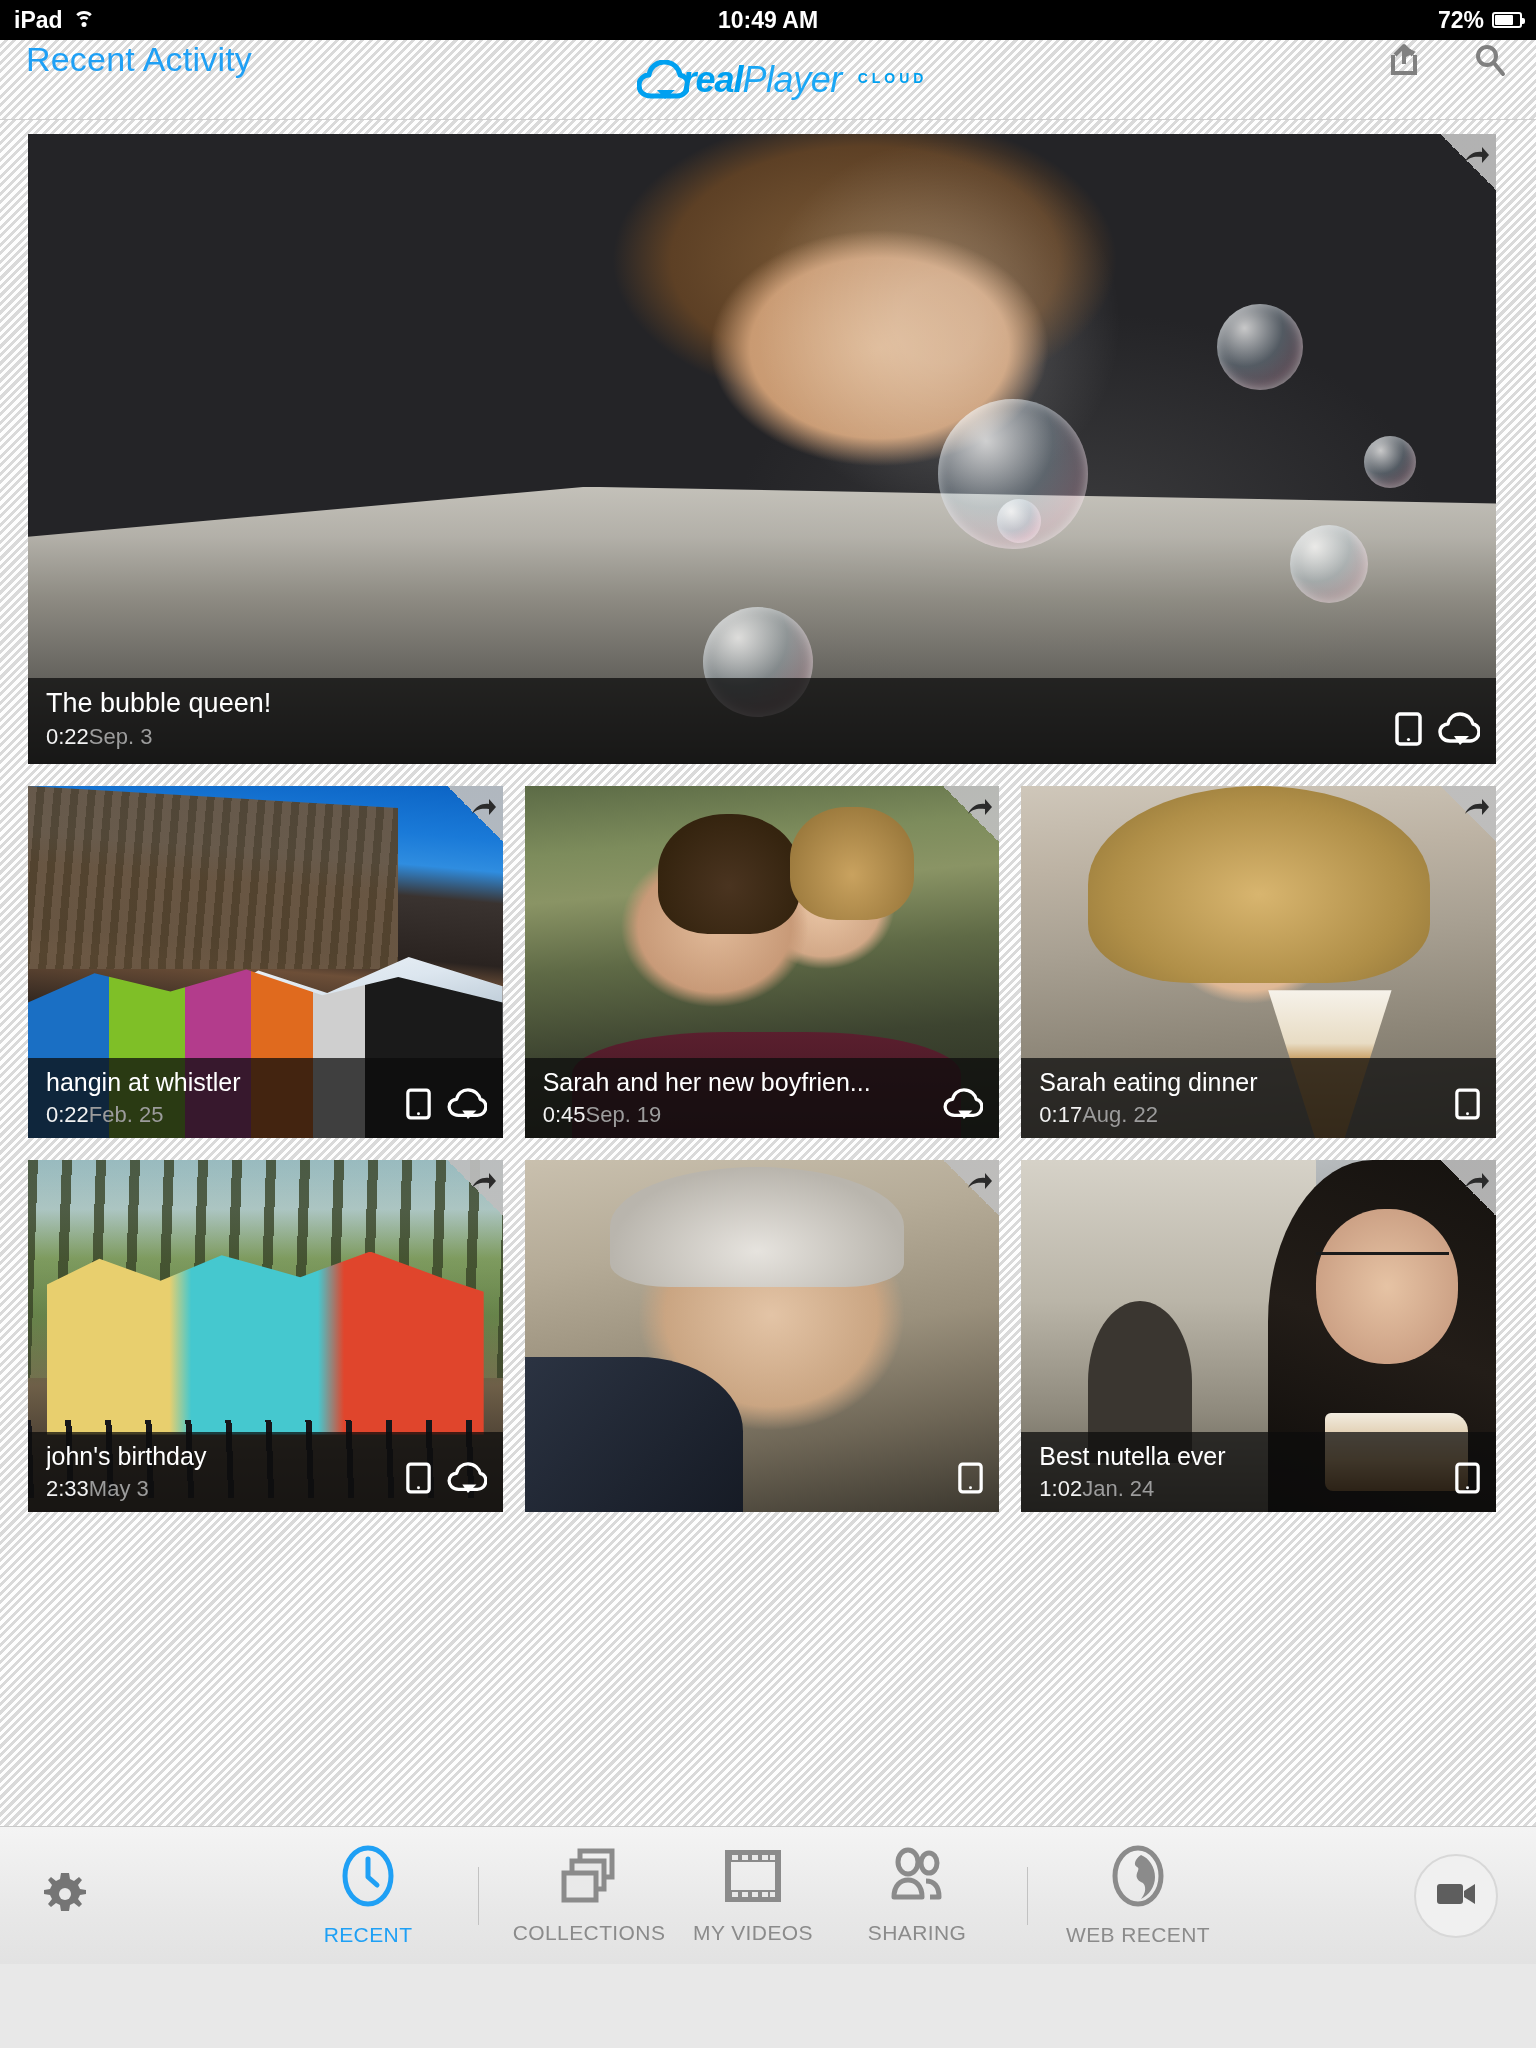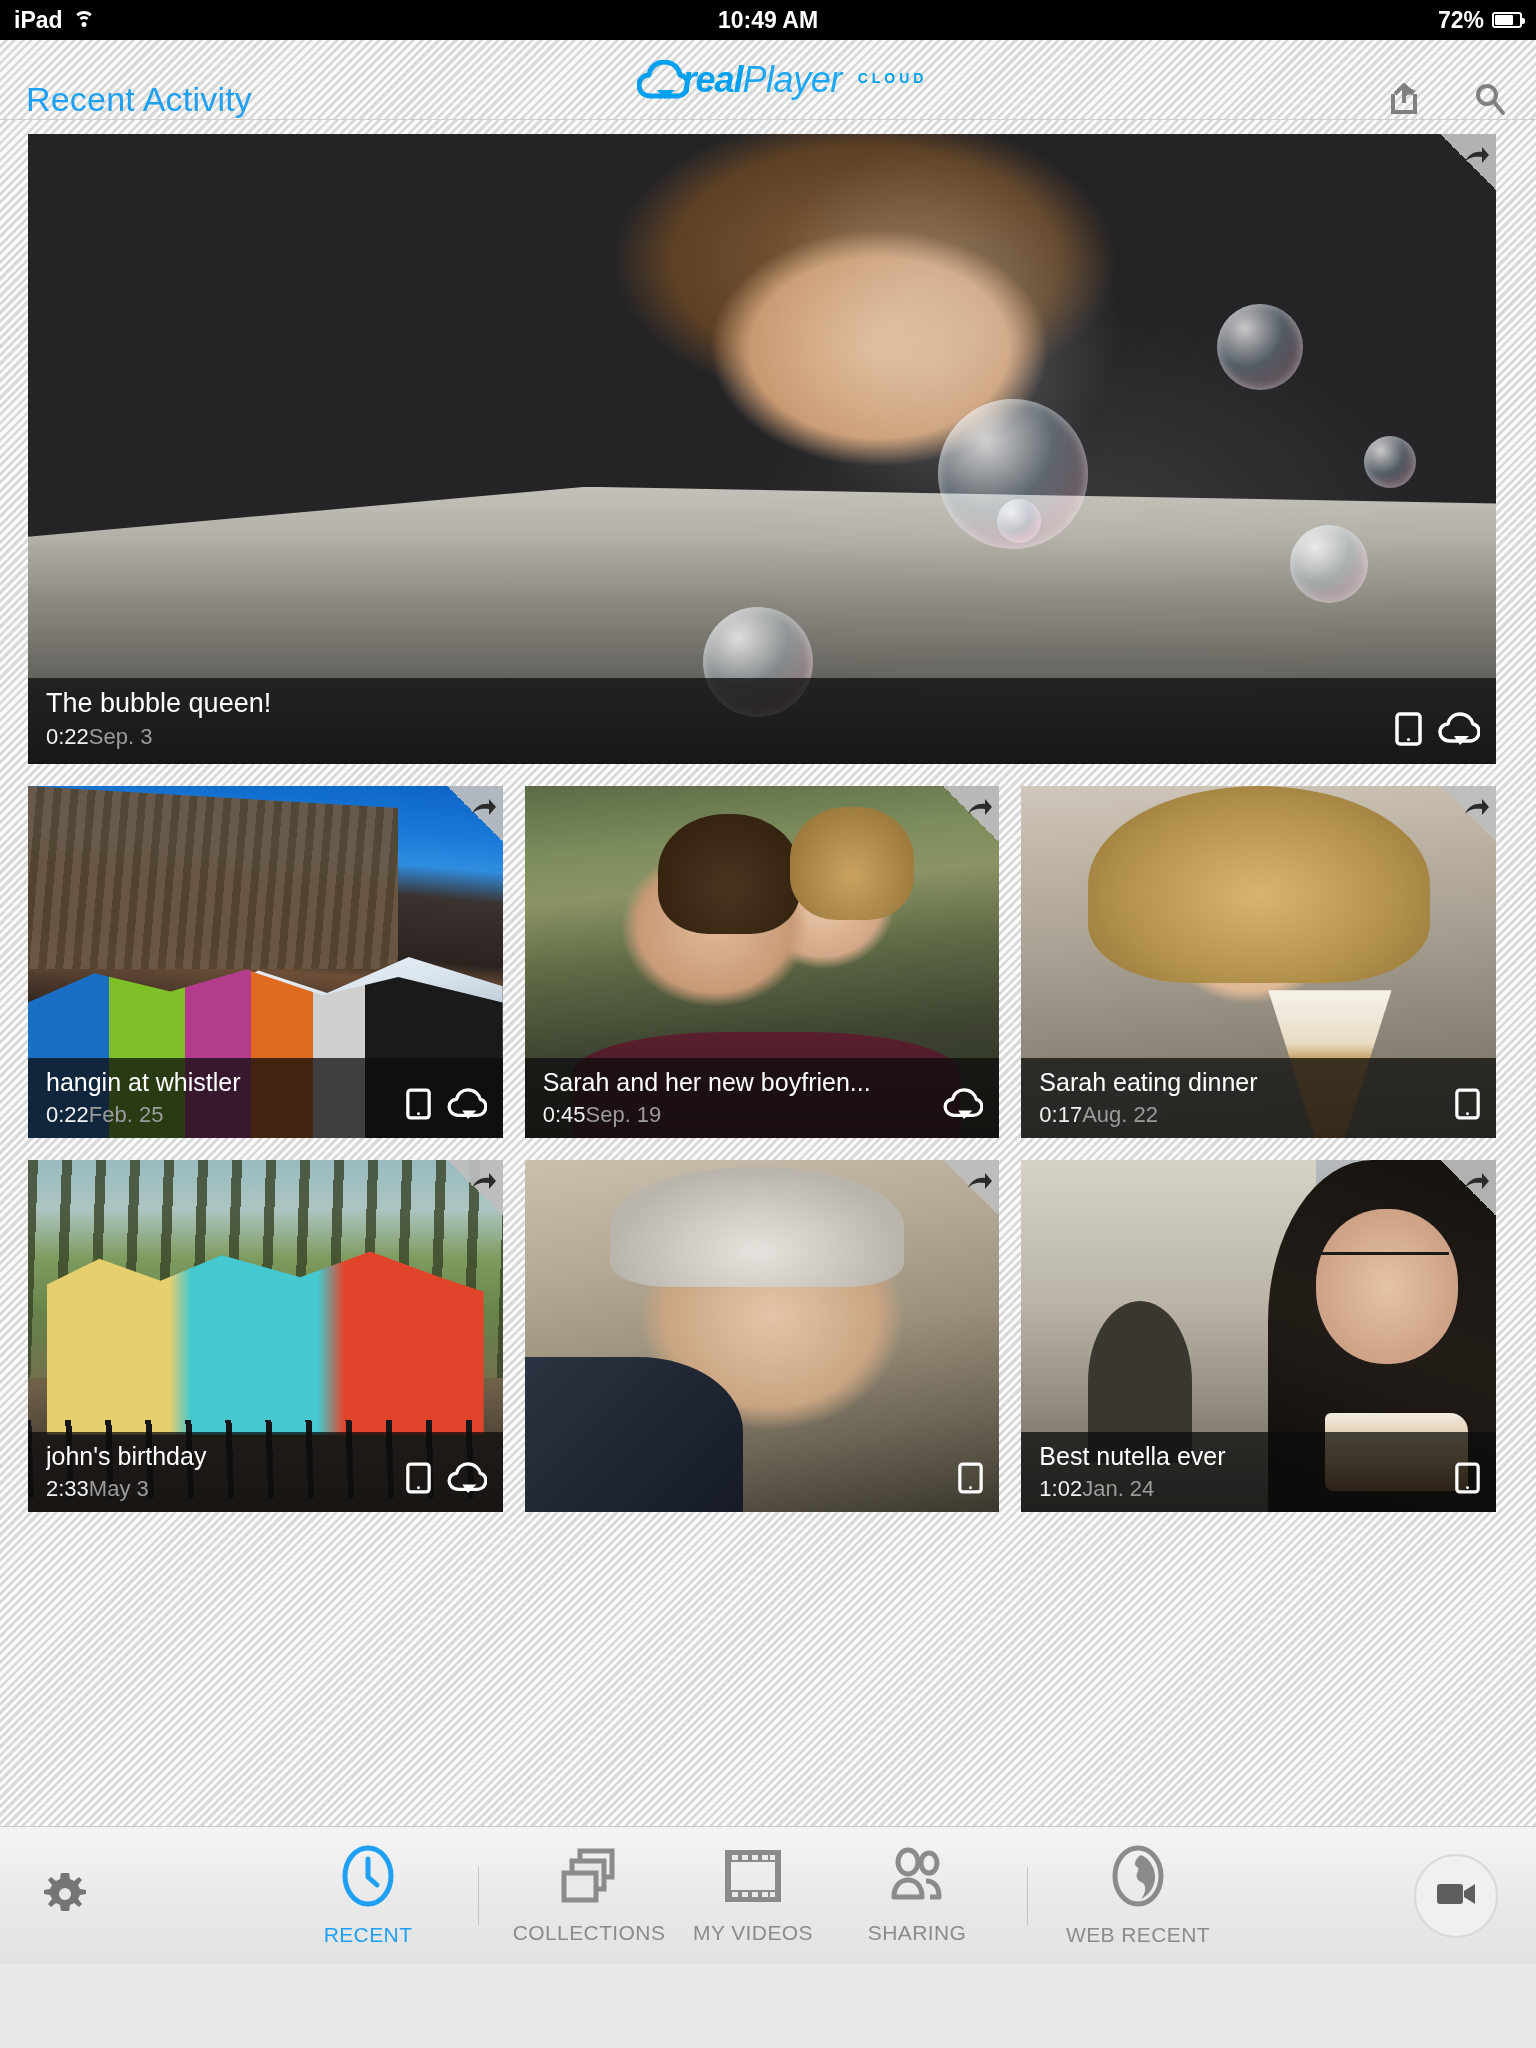--- a/index.html
+++ b/index.html
@@ -44,21 +44,21 @@
       135deg,
       rgba(255,255,255,0.95) 0px,
       rgba(255,255,255,0.95) 3px,
       rgba(214,214,214,0.85) 3px,
       rgba(214,214,214,0.85) 6px);
   }
 
   
   #nav-bar {
     height:80px; position:relative;
-    display:flex; align-items:flex-end; padding:0 26px;
+    display:flex; align-items:flex-start; padding:0 26px;
     border-bottom:1px solid #cfcfcf;
   }
   #nav-title { color:#1fa0f5; font-size:34px; letter-spacing:.2px; }
   #logo-wrap {
     position:absolute; left:0; right:0; top:0; bottom:0;
     display:flex; flex-direction:row; align-items:center; justify-content:center;
     pointer-events:none;
     margin-left:28px;
   }
   #logo-row { display:flex; align-items:center; gap:0; }

